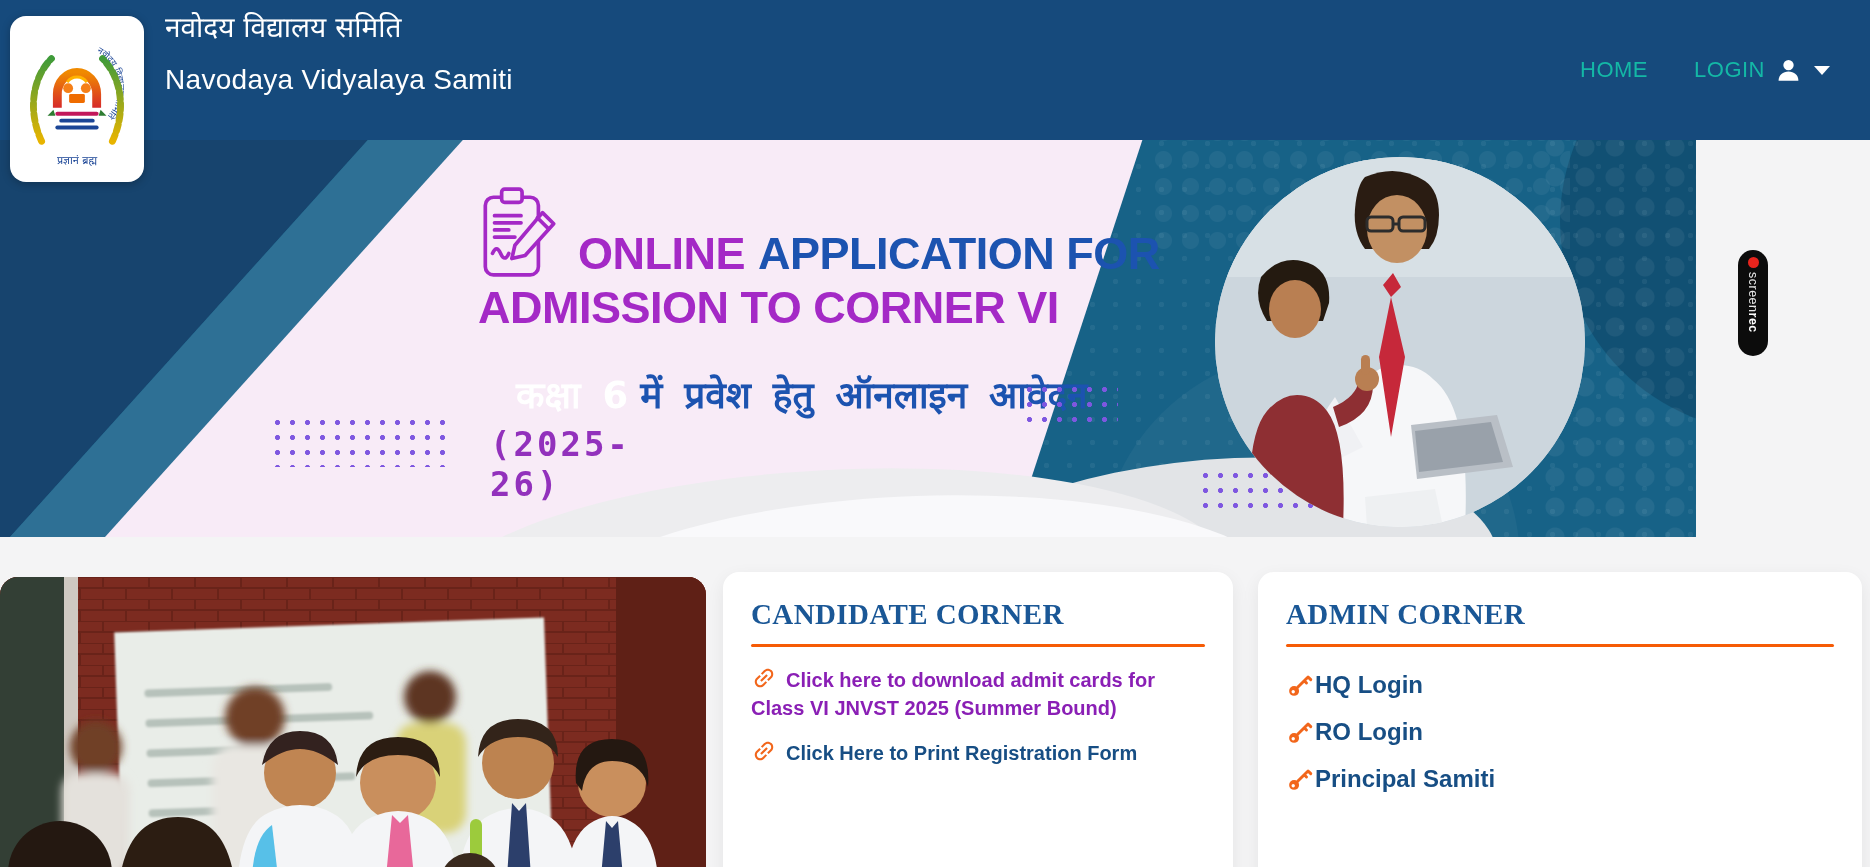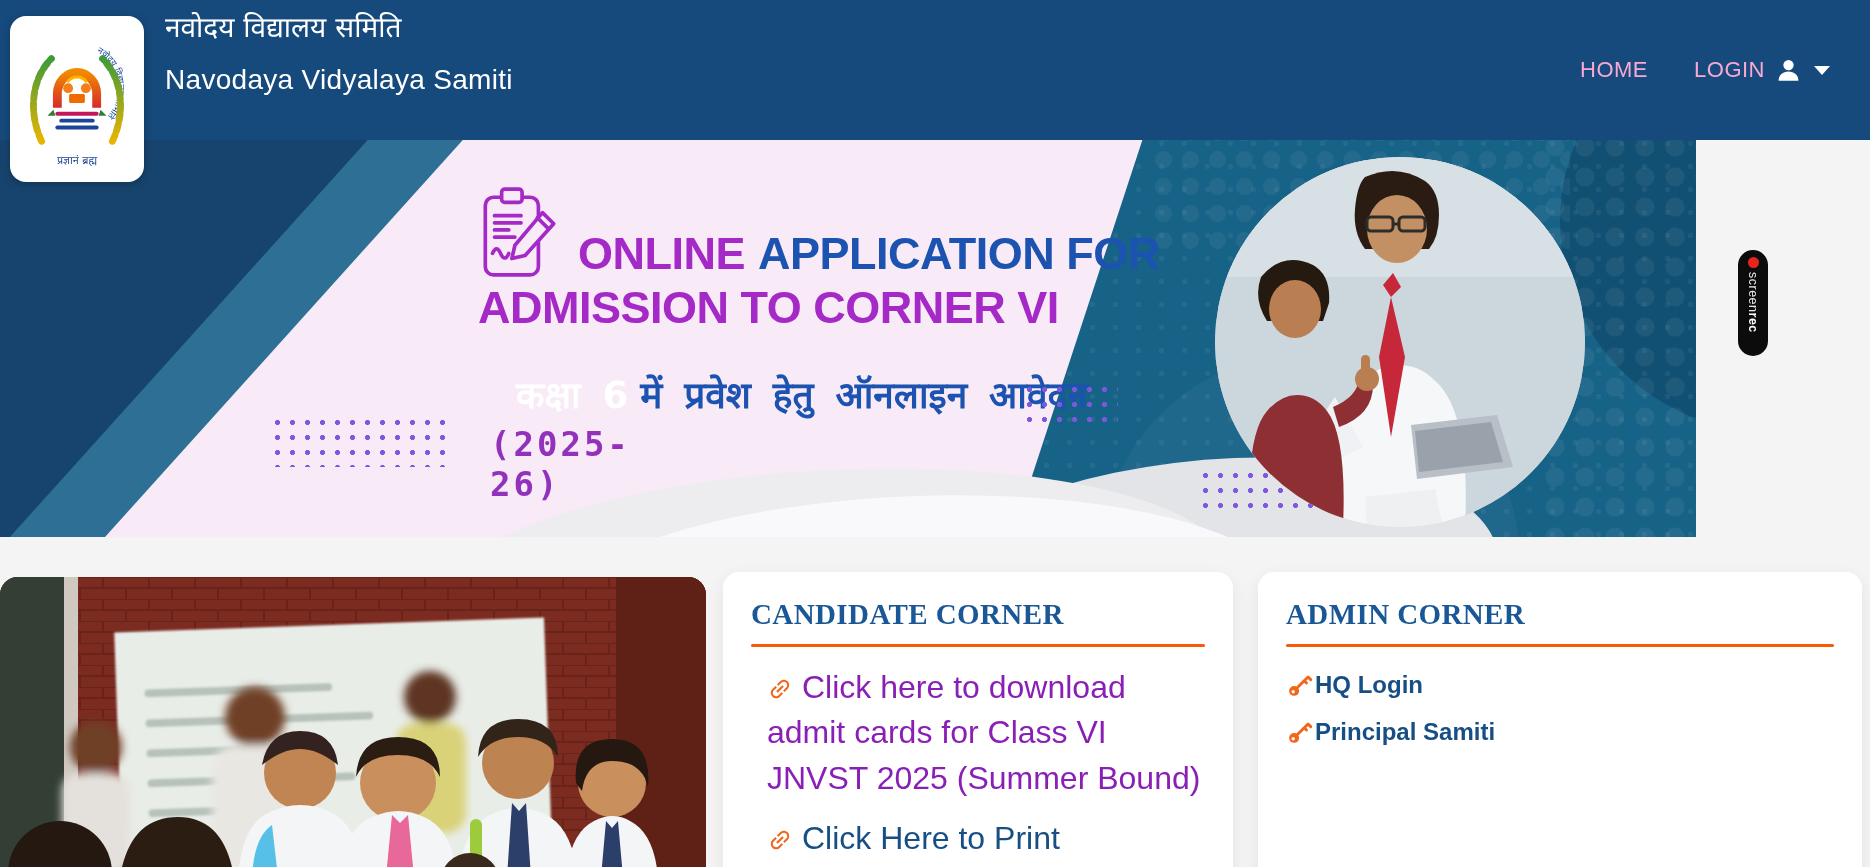--- a/index.html
+++ b/index.html
@@ -9,21 +9,21 @@
   .hindi { font-family:"DejaVu Sans", sans-serif; }
 
   
   .header { position:absolute; left:0; top:0; width:1870px; height:140px; background:#164a7c; z-index:30; }
   .logo-card { position:absolute; left:10px; top:16px; width:134px; height:166px; background:#ffffff; border-radius:16px; box-shadow:0 2px 8px rgba(0,0,0,.25); z-index:40; display:flex; align-items:center; justify-content:center; }
   .titles { position:absolute; left:165px; top:10px; color:#ffffff; }
   .title-hi { font-size:28px; font-weight:400; line-height:1.3; }
   .title-en { font-size:28px; font-weight:400; margin-top:18px; letter-spacing:.3px; }
   .title-sub { font-size:16.5px; font-weight:400; margin-top:9px; opacity:.96; letter-spacing:.2px; }
   .nav { position:absolute; right:40px; top:0; height:140px; display:flex; align-items:center; gap:46px; color:#fff; }
-  .nav-item { font-size:22px; letter-spacing:.5px; color:#f9a8d4; cursor:pointer; display:flex; align-items:center; gap:10px; }
+  .nav-item { font-size:22px; letter-spacing:.5px; color:#14b8a6; cursor:pointer; display:flex; align-items:center; gap:10px; }
   .caret { width:0; height:0; border-left:8px solid transparent; border-right:8px solid transparent; border-top:9px solid #ffffff; margin-left:2px; }
   .user-ic { width:27px; height:27px; }
 
   
   .hero { position:absolute; left:0; top:132px; width:1696px; height:405px; background:#176287; overflow:hidden; z-index:10; }
   .hero-smalldots { position:absolute; left:0; top:0; width:1870px; height:405px;
       background-image:radial-gradient(circle, rgba(255,255,255,.055) 2.5px, transparent 3px); background-size:23px 23px; }
   .hero-bigdots-r { position:absolute; left:1540px; top:0; width:330px; height:405px;
       background-image:radial-gradient(circle, rgba(255,255,255,.06) 9px, transparent 10px); background-size:30px 30px; }
   .hero-bigdots-t { position:absolute; left:1150px; top:-40px; width:420px; height:160px;
@@ -66,21 +66,21 @@
 
   
   .section { position:absolute; left:0; top:545px; width:1870px; height:322px; background:#f4f4f5; z-index:12; }
   .students-photo { position:absolute; left:0px; top:32px; width:706px; height:300px; border-radius:18px 18px 0 0; overflow:hidden; background:#7c2b20; }
   .card { position:absolute; top:27px; height:340px; background:#ffffff; border-radius:16px; box-shadow:0 6px 18px rgba(0,0,0,.07); padding:26px 28px; }
   .card-candidate { left:723px; width:510px; }
   .card-admin { left:1258px; width:604px; }
   .card h2 { font-size:29px; font-weight:700; color:#1a5796; letter-spacing:.4px;font-family:Liberation Serif, serif; }
   .rule { height:3px; background:#f65b05; margin-top:13px; border-radius:2px; }
   .links { margin-top:18px; }
-  .link { font-size:32px; font-weight:400; line-height:1.42; margin-bottom:15px; cursor:pointer;margin-left:16px; }
+  .link { font-size:20px; font-weight:700; line-height:1.42; margin-bottom:15px; cursor:pointer; }
   .link .link-ic { display:inline-block; width:26px; height:26px; vertical-align:-4px; margin-right:9px; }
   .link-purple a { color:#8a1fb5; }
   .link-blue a { color:#174e84; }
   .link a { text-decoration:none; }
   .admin-links { margin-top:24px; }
   .admin-item { display:flex; align-items:center; gap:2px; margin-bottom:19px; cursor:pointer; }
   .admin-item .key-ic { width:27px; height:27px; flex:0 0 27px; }
   .admin-item a { font-size:24px; font-weight:700; color:#174e84; text-decoration:none; }
 </style>
 </head>
@@ -298,19 +298,27 @@
             <path d="M10.4 13.6 L19.6 4.4 M19.6 4.4 L22 6.8 M16.2 7.8 L18.2 9.8" stroke="#f2661b" stroke-width="2.6" stroke-linecap="round" fill="none"></path>
           </svg>
           <a>HQ Login</a>
         </div>
         <div class="admin-item">
           <svg class="key-ic" viewBox="0 0 24 24">
             <circle cx="7.2" cy="16.8" r="4.4" fill="#f2661b"></circle>
             <circle cx="6.4" cy="17.6" r="1.5" fill="#ffffff"></circle>
             <path d="M10.4 13.6 L19.6 4.4 M19.6 4.4 L22 6.8 M16.2 7.8 L18.2 9.8" stroke="#f2661b" stroke-width="2.6" stroke-linecap="round" fill="none"></path>
           </svg>
+          <a>RO Login</a>
+        </div>
+        <div class="admin-item">
+          <svg class="key-ic" viewBox="0 0 24 24">
+            <circle cx="7.2" cy="16.8" r="4.4" fill="#f2661b"></circle>
+            <circle cx="6.4" cy="17.6" r="1.5" fill="#ffffff"></circle>
+            <path d="M10.4 13.6 L19.6 4.4 M19.6 4.4 L22 6.8 M16.2 7.8 L18.2 9.8" stroke="#f2661b" stroke-width="2.6" stroke-linecap="round" fill="none"></path>
+          </svg>
           <a>Principal Samiti</a>
         </div>
       </div>
     </div>
 
   </div>
 </div>
 
 </body></html>

